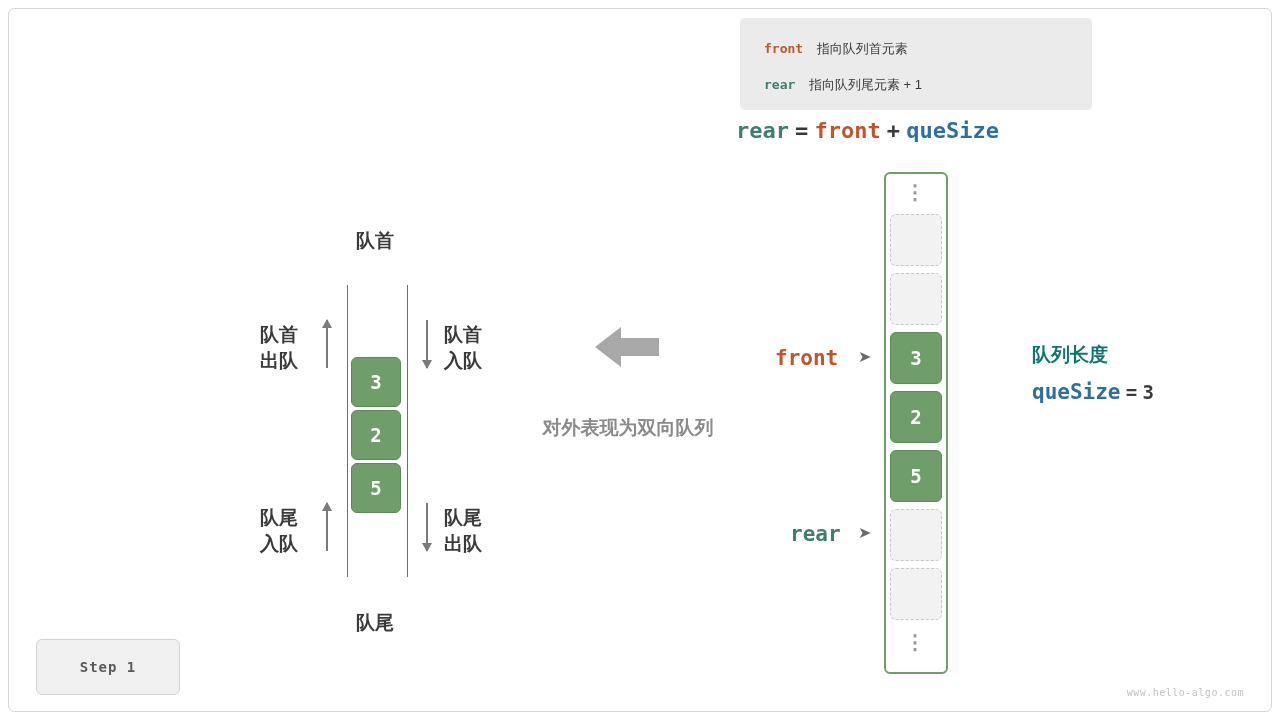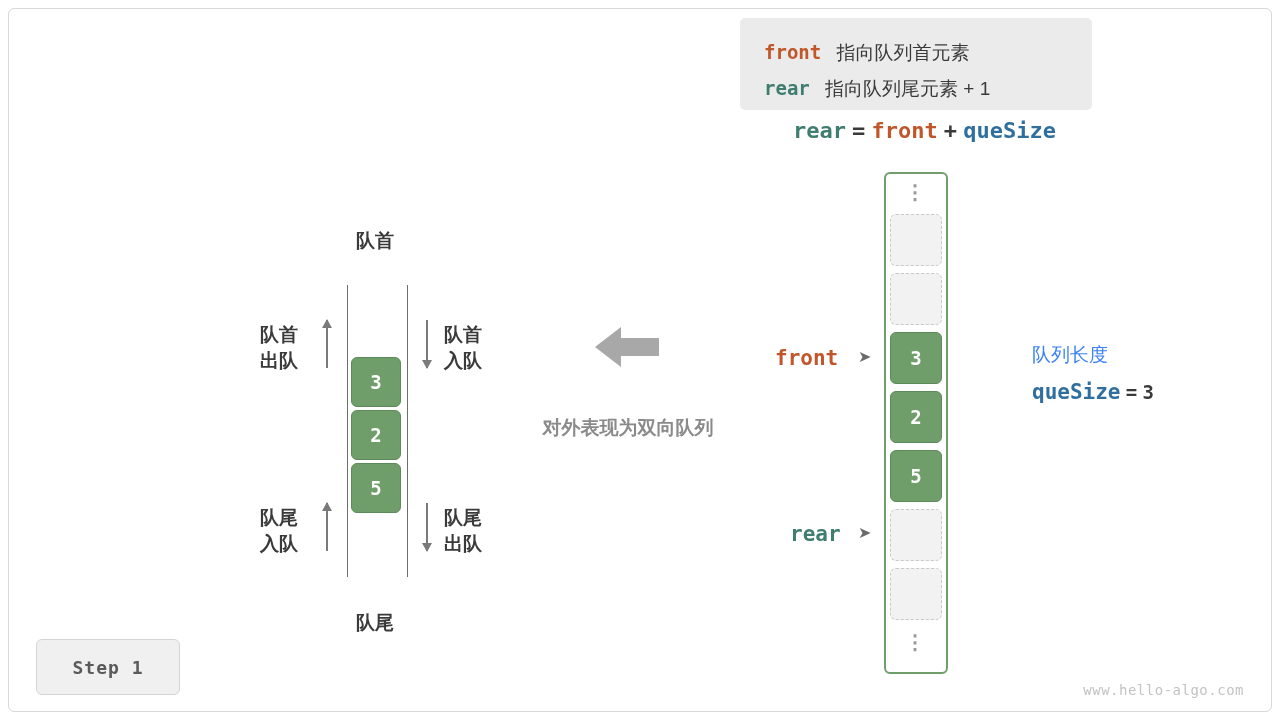--- a/index.html
+++ b/index.html
@@ -33,44 +33,44 @@
     top: 18px;
     width: 352px;
     height: 92px;
     background: #ebebeb;
     border-radius: 5px;
     box-sizing: border-box;
   }
   .legend-line {
     position: absolute;
     left: 24px;
-    font-size: 19px;
+    font-size: 13px;
     white-space: nowrap;
   }
   .legend-line.l1 { top: 22px; }
   .legend-line.l2 { top: 58px; text-align: center; }
   .mono {
     font-family: "DejaVu Sans Mono", monospace;
     font-weight: bold;
   }
   .c-front { color: #c0562a; }
   .c-rear  { color: #3f7d6e; }
   .c-size  { color: #2f6f9f; }
   .zh {
     font-family: "Liberation Sans", sans-serif;
-    color: #3b82f6;
-    font-weight: normal;
+    color: #0f766e;
+    font-weight: bold;
   }
   .zh-reg {
     font-family: "Liberation Sans", sans-serif;
     color: #3a3a3a;
   }
   .formula {
     position: absolute;
-    left: 793px;
+    left: 736px;
     top: 118px;
     font-size: 22px;
     white-space: nowrap;
   }
   .formula .op { color: #3a3a3a; font-family: "DejaVu Sans Mono", monospace; font-weight: bold; }
 
   
   .label {
     position: absolute;
     font-size: 19px;
@@ -196,30 +196,30 @@
     height: 56px;
     background: #f0f0f0;
     border: 1px solid #d4d4d4;
     border-radius: 6px;
     box-sizing: border-box;
     display: flex;
     align-items: center;
     justify-content: center;
     font-family: "DejaVu Sans Mono", monospace;
     font-weight: bold;
-    font-size: 18px;
+    font-size: 14px;
     color: #5a5a5a;
     letter-spacing: 1px;
   }
   .watermark {
     position: absolute;
     right: 36px;
     bottom: 22px;
     font-family: "DejaVu Sans Mono", monospace;
-    font-size: 14px;
+    font-size: 10px;
     color: #c3c3c3;
     letter-spacing: 0.5px;
   }
 </style>
 </head>
 <body>
 
 <div id="canvas">
 
   <div class="frame"></div>

